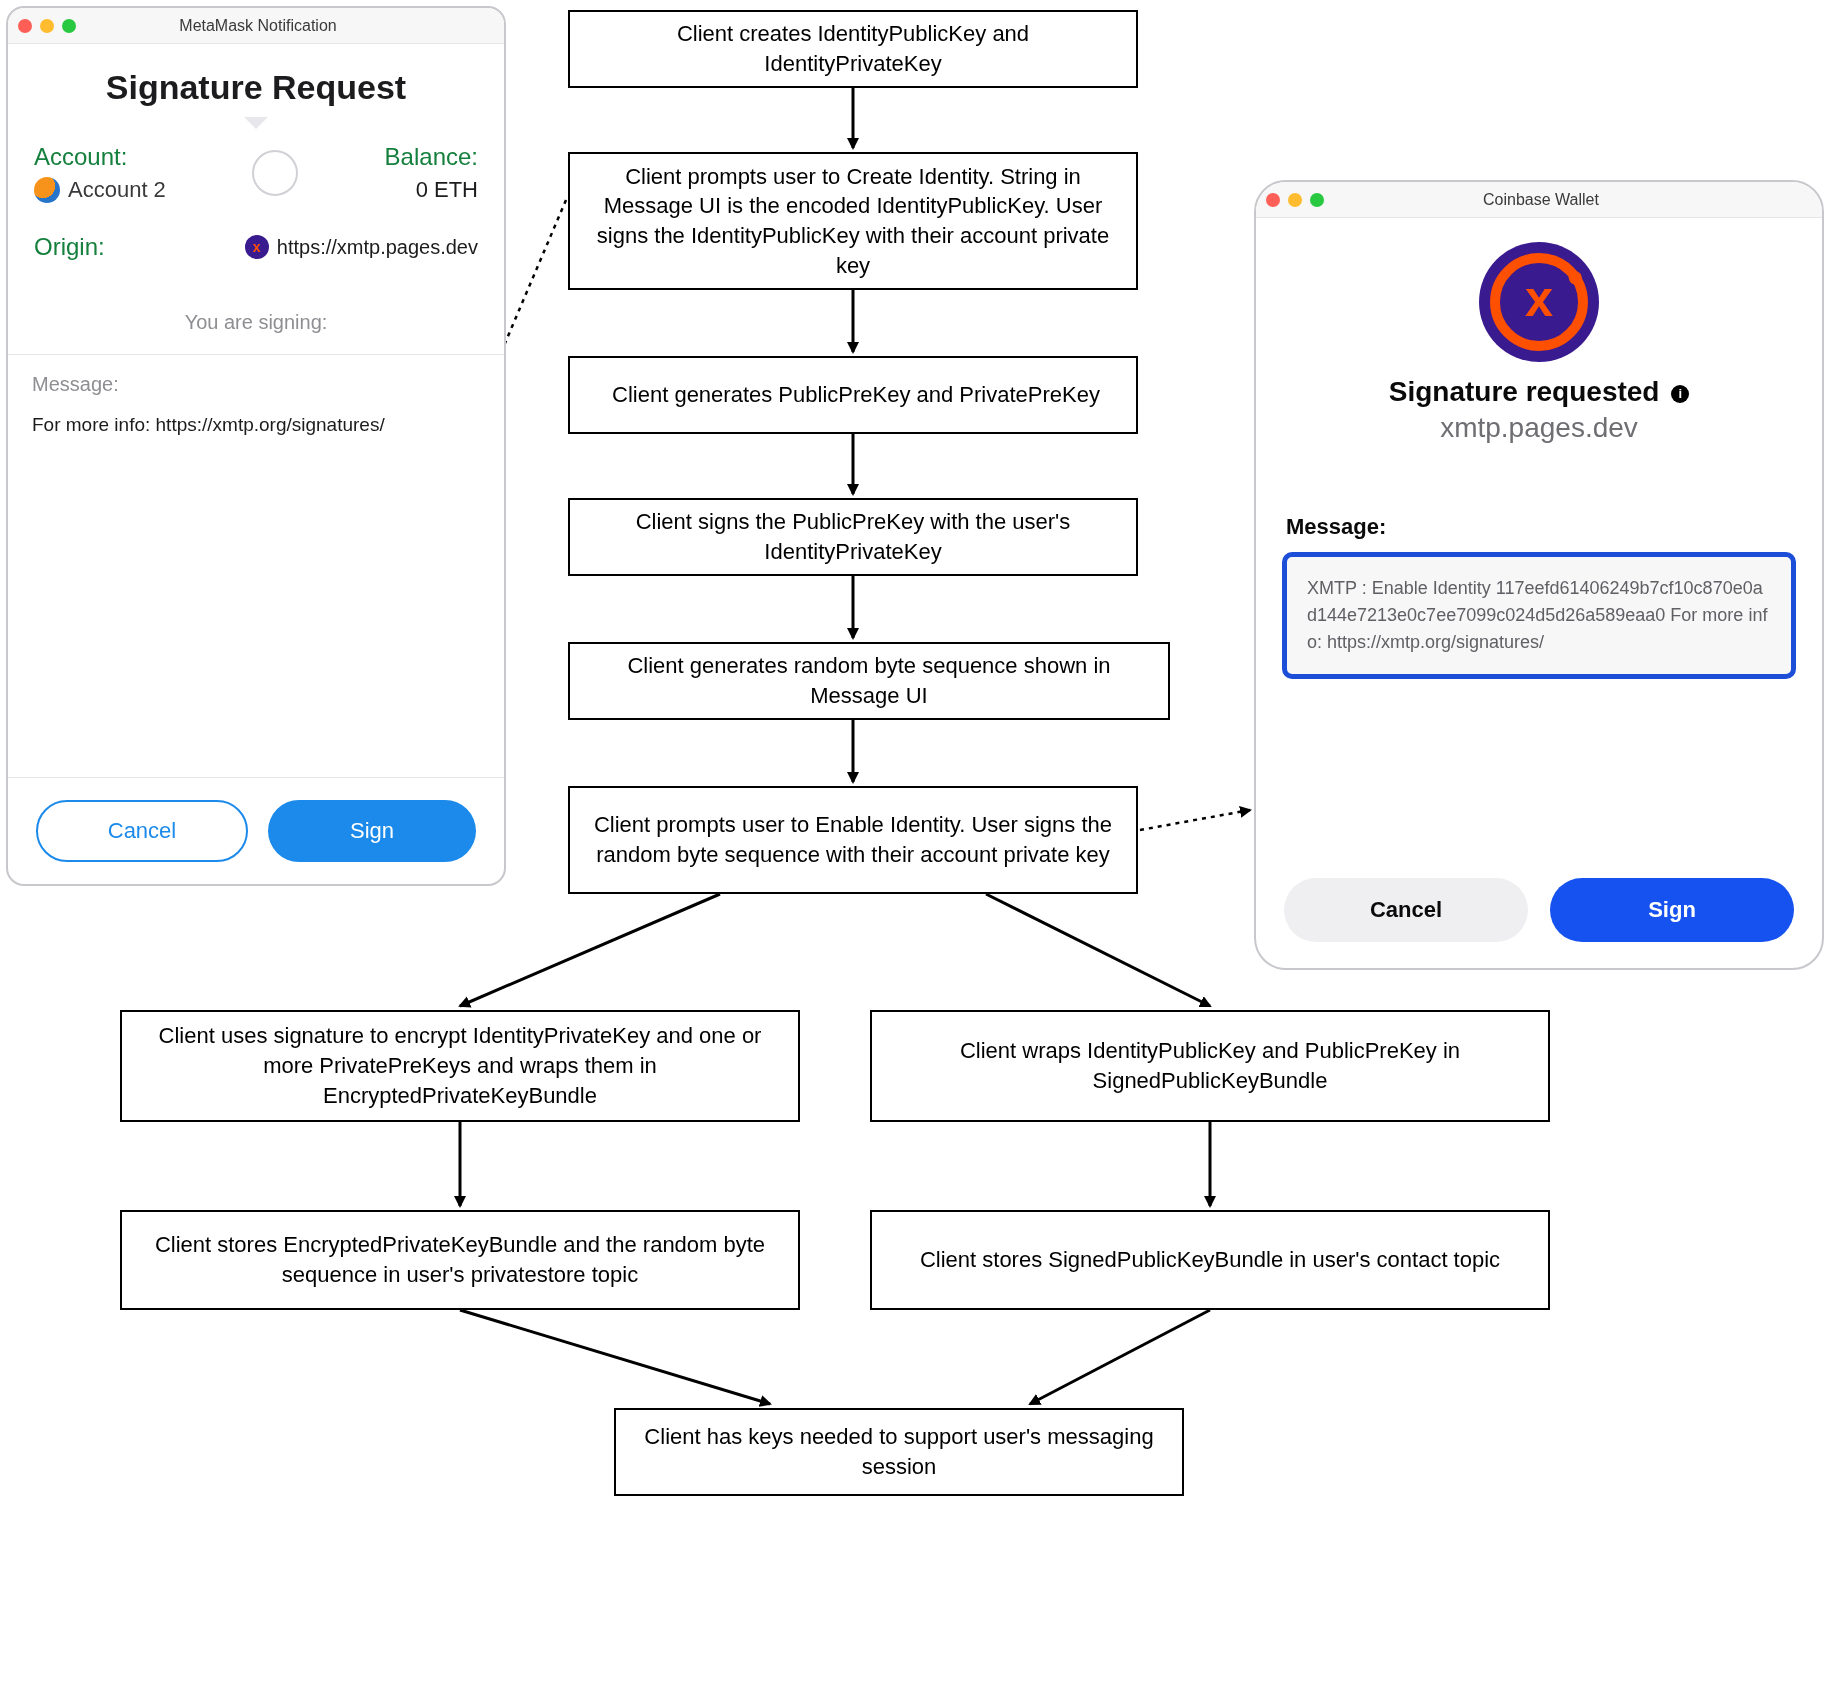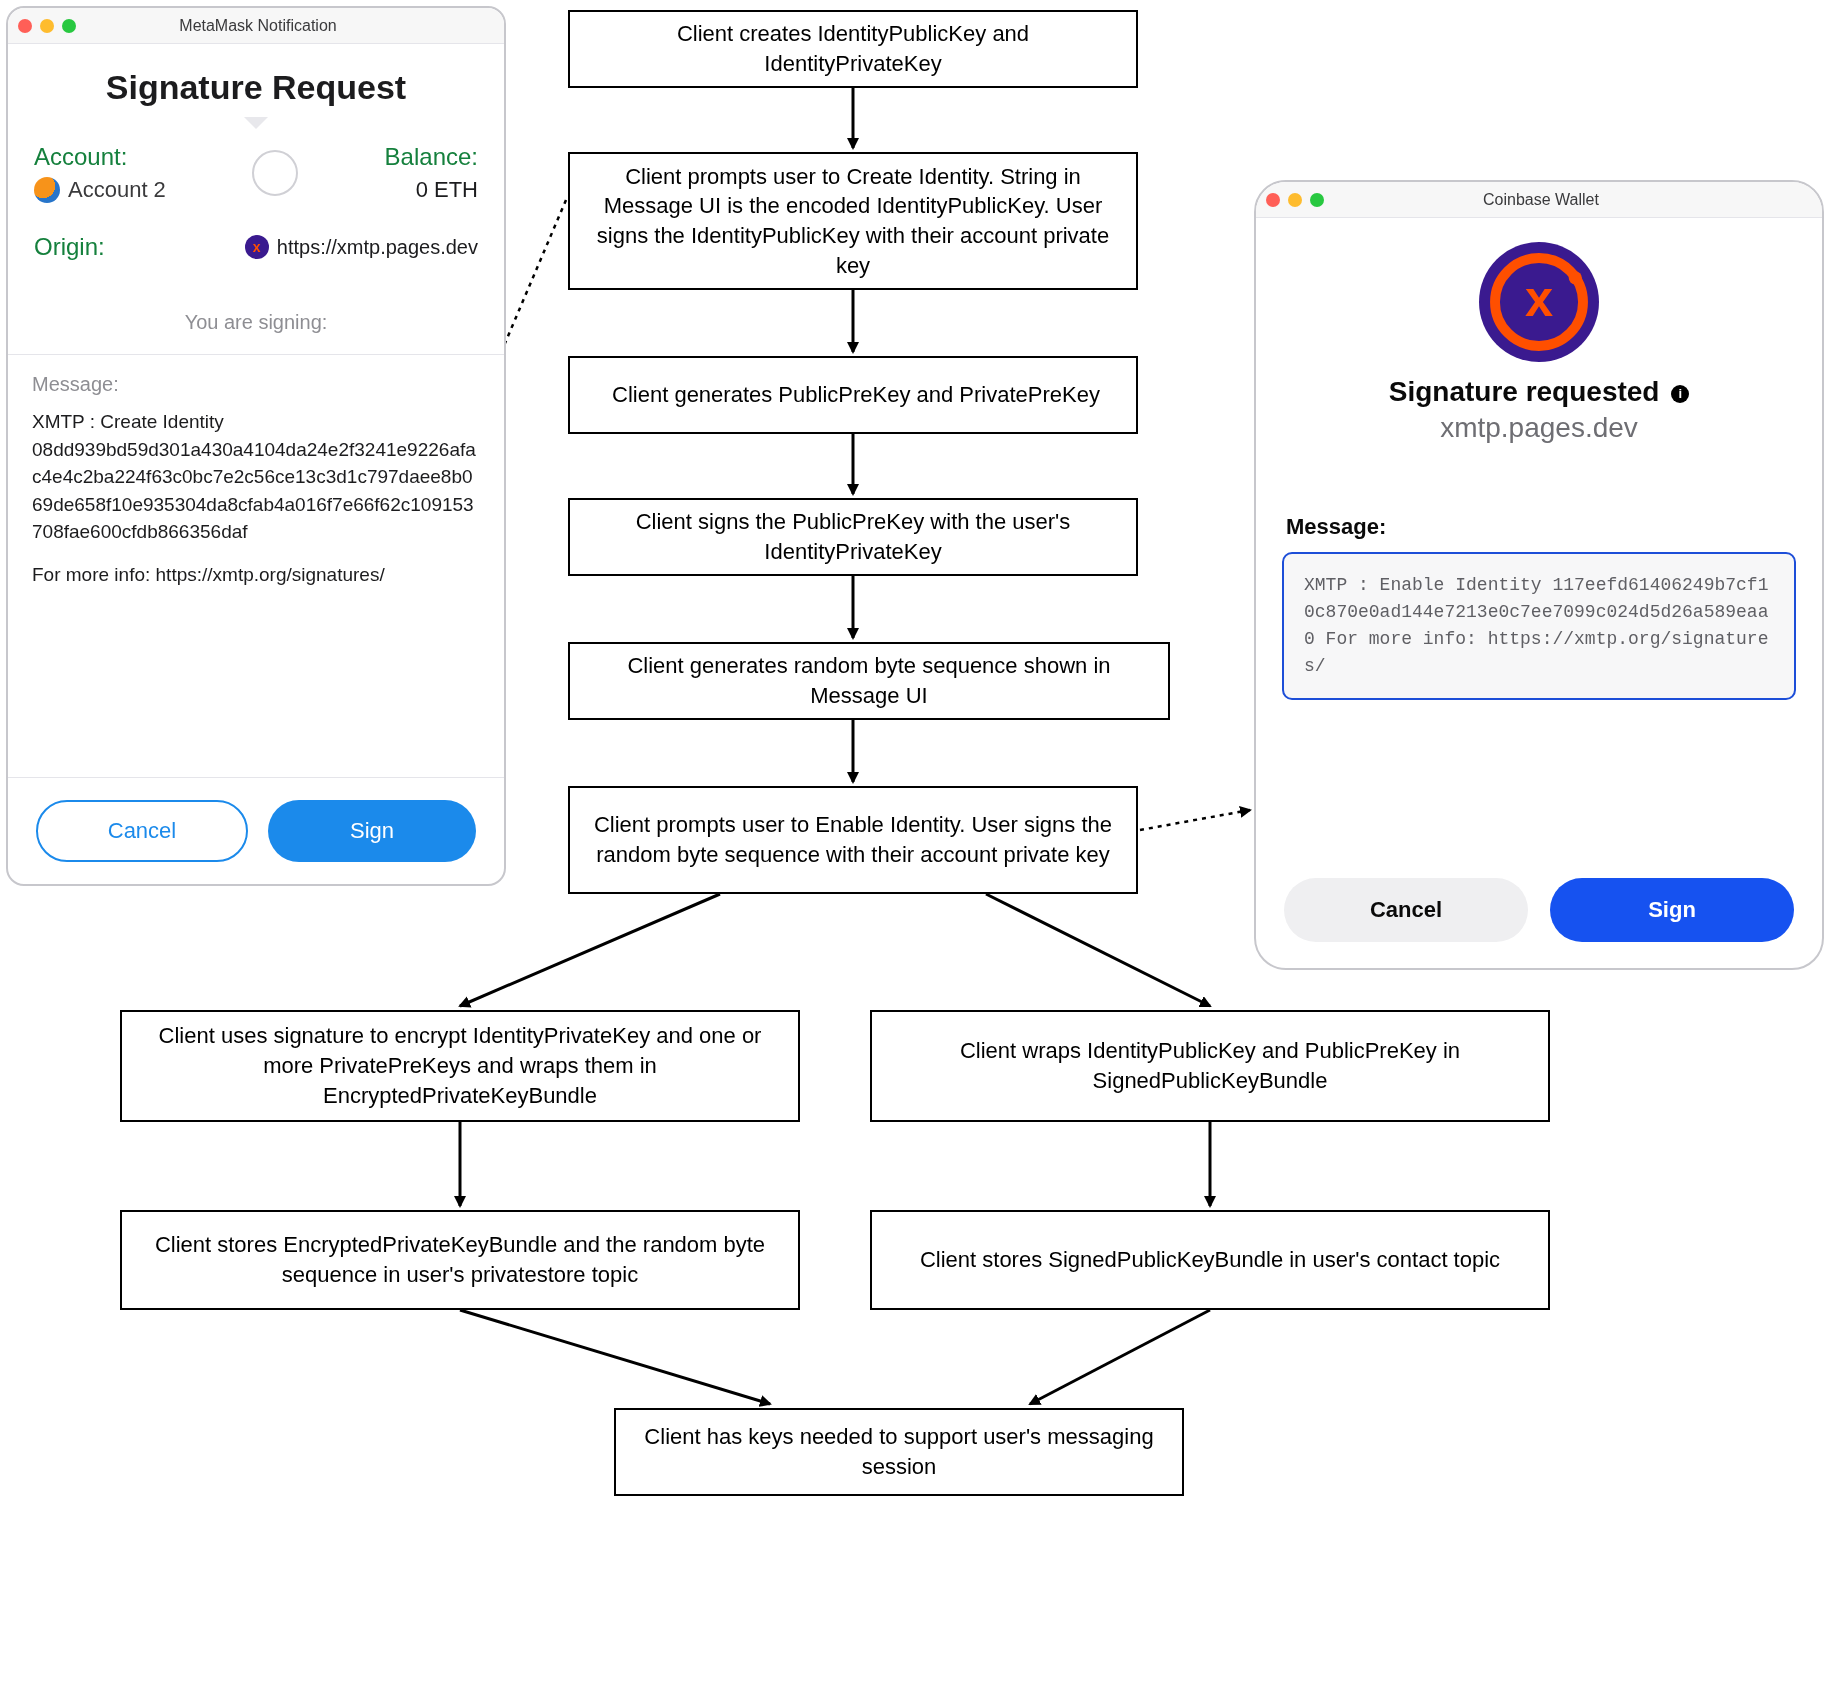--- a/index.html
+++ b/index.html
@@ -60,21 +60,21 @@
   
   .cb {
     position: absolute; right: 6px; top: 180px; width: 570px; height: 790px;
     border: 2px solid #c7c7cc; border-radius: 32px; background:#fff; overflow:hidden;
   }
   .cb .logo { width:120px;height:120px;border-radius:60px;background:#3a1a8f; margin: 24px auto 14px; display:flex; align-items:center; justify-content:center;}
   .cb h2 { text-align:center; font-size:28px; font-weight:700; color:#0a0a0a;}
   .cb h2 .info { display:inline-block; width:18px;height:18px;border-radius:50%;background:#000;color:#fff;font-size:13px;line-height:18px;text-align:center; vertical-align:3px; margin-left:4px;}
   .cb .domain { text-align:center; color:#6e6e73; font-size:28px; margin-top:4px;}
   .cb .mlabel { color:#0a0a0a; font-size:22px; font-weight:600; padding: 70px 30px 12px;}
-  .cb .mbox { margin: 0 26px; background:#f7f7f8; border:2px solid #1d4ed8; border-radius:10px; padding:18px 20px; font-family: Liberation Mono, monospace; font-size:18px; line-height:1.5; color:#5f5f64; word-break:break-all;}
+  .cb .mbox { margin: 0 26px; background:#f7f7f8; border:5px solid #1d4ed8; border-radius:10px; padding:18px 20px; font-family: Liberation Sans, sans-serif; font-size:18px; line-height:1.5; color:#5f5f64; word-break:break-all;}
   .cb .btnrow { position:absolute; left:0; right:0; bottom:26px; display:flex; gap:22px; padding:0 28px;}
   .cb .btn { flex:1; height:64px; border-radius:32px; font-size:22px; font-weight:600; display:flex;align-items:center;justify-content:center;}
   .cb .btn.light { background:#efeff1; color:#0a0a0a;}
   .cb .btn.primary { background:#1652f0; color:#fff;}
 </style>
 </head>
 <body>
 
 <div class="flow-box" style="left:568px; top:10px; width:570px; height:78px;">
   <div class="inner">Client creates IdentityPublicKey and IdentityPrivateKey</div>
@@ -168,24 +168,20 @@
   <div class="origin-row">
     <div class="lbl">Origin:</div>
     <div class="origin-val">
       <div class="x-badge">x</div>
       <span>https://xmtp.pages.dev</span>
     </div>
   </div>
   <div class="signing">You are signing:</div>
   <div class="msgbox">
     <div class="mlabel">Message:</div>
-    <div class="mbody">
-      <span>XMTP : Create Identity</span><br>
-      <span>08dd939bd59d301a430a4104da24e2f3241e9226afac4e4c2ba224f63c0bc7e2c56ce13c3d1c797daee8b069de658f10e935304da8cfab4a016f7e66f62c109153708fae600cfdb866356daf</span>
-    </div>
     <div class="minfo">For more info: https://xmtp.org/signatures/</div>
   </div>
   <div class="sep"></div>
   <div class="btnrow">
     <div class="btn outline">Cancel</div>
     <div class="btn primary">Sign</div>
   </div>
 </div>
 
 <div class="cb">

